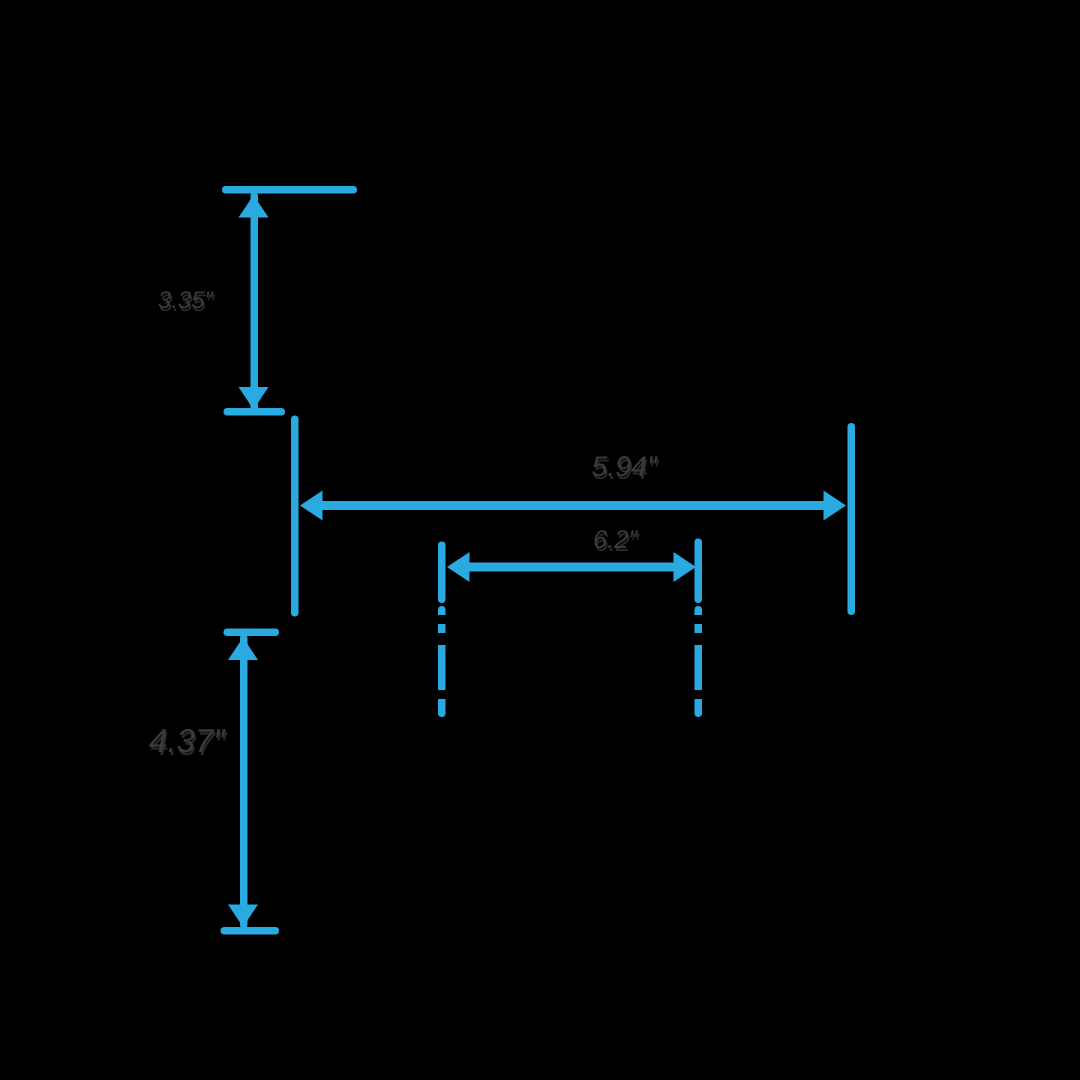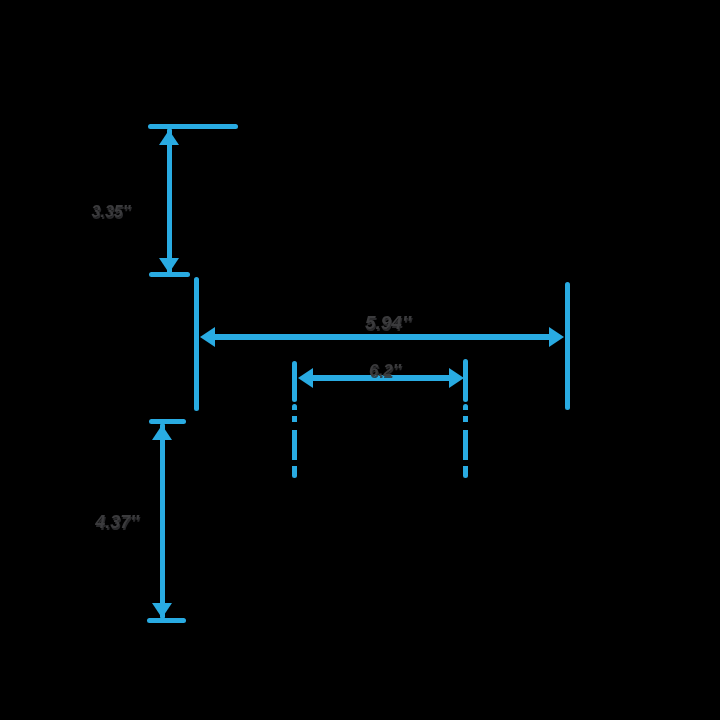--- a/index.html
+++ b/index.html
@@ -44,26 +44,25 @@
     border-right:15px solid var(--line);
   }
   .arrow.right{
     border-top:10px solid transparent;
     border-bottom:10px solid transparent;
     border-left:15px solid var(--line);
   }
   .dim-label{
     position:absolute;
     color:var(--label);
-    font-weight:700;
+    font-weight:400;
     font-style:italic;
-    text-align:center;
+    text-align:right;
     text-shadow:1px 2px 0 rgba(48,48,51,0.85);
     white-space:nowrap;
-    margin-top:11px;
   }
   
   .dashed-v{
     position:absolute;
     width:5px;
     border-radius:3px;
     background:linear-gradient(180deg,
       var(--line) 0px, var(--line) 6px,
       transparent 6px, transparent 12px,
       var(--line) 12px, var(--line) 18px,
@@ -107,16 +106,16 @@
     <div class="arrow right" style="left:449px;top:368px;"></div>
     <div class="dim-label" style="left:345px;top:350px;width:80px;font-size:17px;">6.2″</div>
   </div>
 
   <div>
     <div class="seg" style="left:149px;top:419px;width:37px;height:5px;"></div>
     <div class="seg" style="left:160px;top:423px;width:5px;height:196px;"></div>
     <div class="arrow up" style="left:152px;top:425px;"></div>
     <div class="arrow down" style="left:152px;top:603px;"></div>
     <div class="seg" style="left:147px;top:618px;width:39px;height:5px;"></div>
-    <div class="dim-label" style="left:84px;top:501px;width:66px;font-size:18px;">4.37″</div>
+    <div class="dim-label" style="left:84px;top:481px;width:66px;font-size:22px;">4.37″</div>
   </div>
 
 </div>
 
 </body></html>

